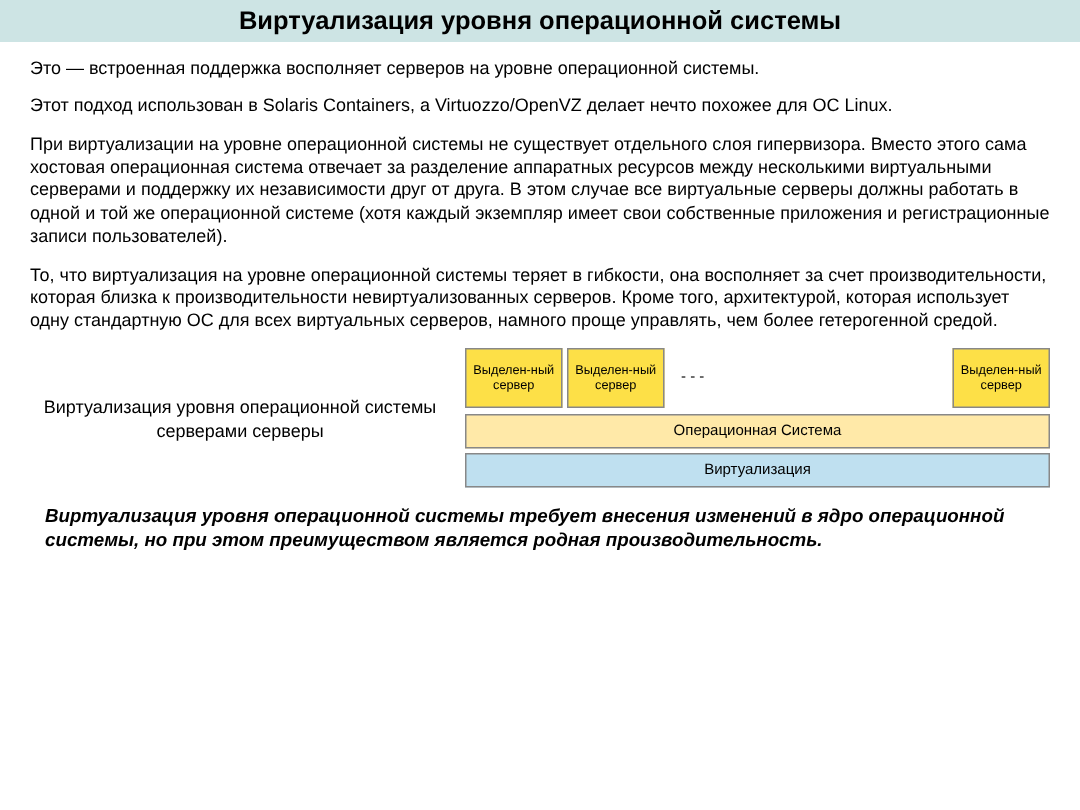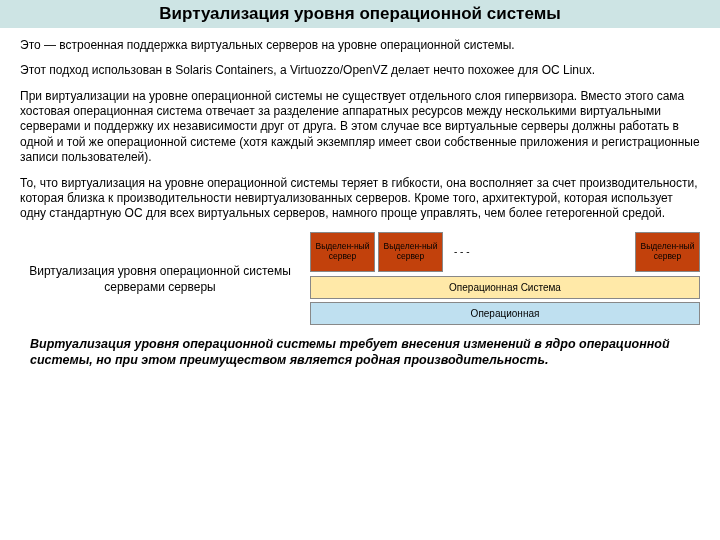--- a/index.html
+++ b/index.html
@@ -45,21 +45,21 @@
     position: relative;
   }
   .servers {
     display: flex;
     gap: 3px;
     align-items: flex-end;
     margin-bottom: 4px;
   }
   .srv {
     border: 1px solid #888;
-    background: #c2410c;
+    background: #fde047;
     font-size: 8.5px;
     text-align: center;
     width: 65px;
     height: 40px;
     display: flex;
     align-items: center;
     justify-content: center;
     line-height: 1.1;
   }
   .srv-right {
@@ -86,36 +86,36 @@
     line-height: 1.3;
     font-style: italic;
   }
 </style>
 </head>
 <body>
 
 <div class="title-bar">Виртуализация уровня операционной системы</div>
 
 <div class="content">
-  <p>Это — встроенная поддержка виртуальных серверов на уровне операционной системы.</p>
+  <p>Это — встроенная поддержка восполняет серверов на уровне операционной системы.</p>
   <p>Этот подход использован в Solaris Containers, а Virtuozzo/OpenVZ делает нечто похожее для ОС Linux.</p>
   <p>При виртуализации на уровне операционной системы не существует отдельного слоя гипервизора. Вместо этого сама хостовая операционная система отвечает за разделение аппаратных ресурсов между несколькими виртуальными серверами и поддержку их независимости друг от друга. В этом случае все виртуальные серверы должны работать в одной и той же операционной системе (хотя каждый экземпляр имеет свои собственные приложения и регистрационные записи пользователей).</p>
   <p>То, что виртуализация на уровне операционной системы теряет в гибкости, она восполняет за счет производительности, которая близка к производительности невиртуализованных серверов. Кроме того, архитектурой, которая использует одну стандартную ОС для всех виртуальных серверов, намного проще управлять, чем более гетерогенной средой.</p>
 </div>
 
 <div class="bottom-area">
   <div class="caption">
     <span>Виртуализация уровня операционной системы</span><br>
     <span>серверами серверы</span>
   </div>
   <div class="diagram">
     <div class="servers">
       <div class="srv">Выделен-ный сервер</div>
       <div class="srv">Выделен-ный сервер</div>
       <div class="dots">- - -</div>
       <div class="srv srv-right">Выделен-ный сервер</div>
     </div>
     <div class="layer os-layer">Операционная Система</div>
-    <div class="layer hw-layer">Операционная</div>
+    <div class="layer hw-layer">Виртуализация</div>
   </div>
 </div>
 
 <div class="conclusion">Виртуализация уровня операционной системы требует внесения изменений в ядро операционной системы, но при этом преимуществом является родная производительность.</div>
 
 </body></html>

